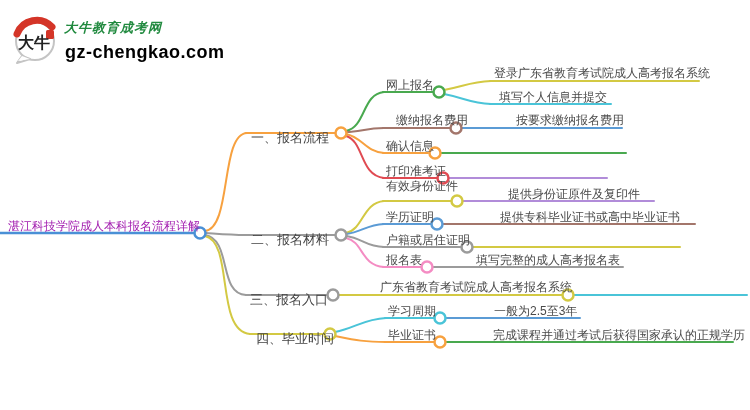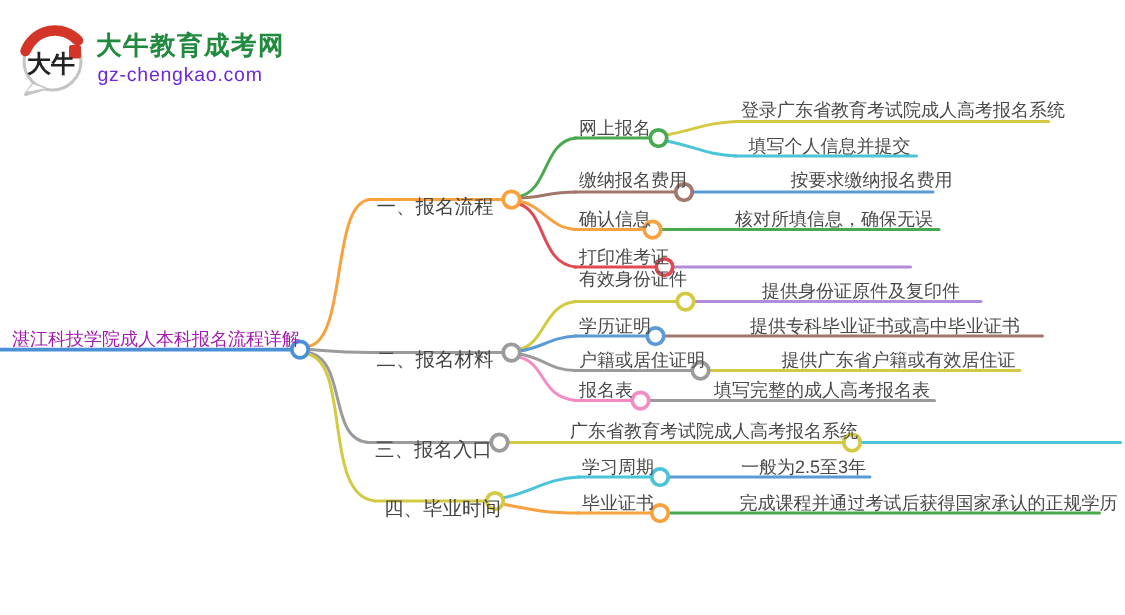--- a/index.html
+++ b/index.html
@@ -11,26 +11,26 @@
   #wires{position:absolute;left:0;top:0;}
   .lbl{
     position:absolute;font-size:12px;line-height:1.05;color:#4a4a4a;
     white-space:nowrap;letter-spacing:0;
   }
   .lbl.hdr{font-size:13px;color:#444;margin-top:12px;}
   .lbl.root{color:#a21caf;font-size:12px;}
   #logo{position:absolute;left:8px;top:12px;width:200px;height:52px;}
   #logo .mark{position:absolute;left:0;top:2px;}
   #brand-title{
-    position:absolute;left:56px;top:7px;font-size:17px;font-weight:bold;
-    color:#218a3f;letter-spacing:1px;white-space:nowrap;
+    position:absolute;left:56px;top:7px;font-size:13px;font-weight:bold;
+    color:#218a3f;letter-spacing:1px;white-space:nowrap;font-style:italic;
   }
   #brand-domain{
-    position:absolute;left:57px;top:30px;font-size:13px;font-weight:normal;
-    color:#6d28d9;white-space:nowrap;letter-spacing:.5px;
+    position:absolute;left:57px;top:30px;font-size:18px;font-weight:bold;
+    color:#000000;white-space:nowrap;letter-spacing:.5px;
   }
 </style>
 </head>
 <body>
 
 <div id="stage">
 
   <svg id="wires" width="750" height="410" viewBox="0 0 750 410">
     <g fill="none" stroke-width="2" stroke-linecap="round">
 
@@ -125,32 +125,30 @@
   <div class="lbl root" style="left:8px;top:220px">湛江科技学院成人本科报名流程详解</div>
 
   <div class="lbl hdr" style="left:251px;top:119px">一、报名流程</div>
   <div class="lbl hdr" style="left:251px;top:221px">二、报名材料</div>
   <div class="lbl hdr" style="left:250px;top:281px">三、报名入口</div>
   <div class="lbl hdr" style="left:256px;top:320px">四、毕业时间</div>
 
   <div class="lbl" style="left:386px;top:79px">网上报名</div>
   <div class="lbl" style="left:494px;top:67px">登录广东省教育考试院成人高考报名系统</div>
   <div class="lbl" style="left:499px;top:91px">填写个人信息并提交</div>
-  <div class="lbl" style="left:386px;top:114px">缴纳报名费用</div>
-  <div class="lbl" style="left:527px;top:114px">按要求缴纳报名费用</div>
+  <div class="lbl" style="left:396px;top:114px">缴纳报名费用</div>
+  <div class="lbl" style="left:516px;top:114px">按要求缴纳报名费用</div>
   <div class="lbl" style="left:386px;top:140px">确认信息</div>
-  <div class="lbl" style="left:490px;top:140px">核对所填信息，确保无误</div>
   <div class="lbl" style="left:386px;top:165px">打印准考证</div>
 
   <div class="lbl" style="left:386px;top:180px">有效身份证件</div>
   <div class="lbl" style="left:508px;top:188px">提供身份证原件及复印件</div>
   <div class="lbl" style="left:386px;top:211px">学历证明</div>
   <div class="lbl" style="left:500px;top:211px">提供专科毕业证书或高中毕业证书</div>
   <div class="lbl" style="left:386px;top:234px">户籍或居住证明</div>
-  <div class="lbl" style="left:521px;top:234px">提供广东省户籍或有效居住证</div>
   <div class="lbl" style="left:386px;top:254px">报名表</div>
   <div class="lbl" style="left:476px;top:254px">填写完整的成人高考报名表</div>
 
   <div class="lbl" style="left:380px;top:281px">广东省教育考试院成人高考报名系统</div>
 
   <div class="lbl" style="left:388px;top:305px">学习周期</div>
   <div class="lbl" style="left:494px;top:305px">一般为2.5至3年</div>
   <div class="lbl" style="left:388px;top:329px">毕业证书</div>
   <div class="lbl" style="left:493px;top:329px">完成课程并通过考试后获得国家承认的正规学历</div>
 

